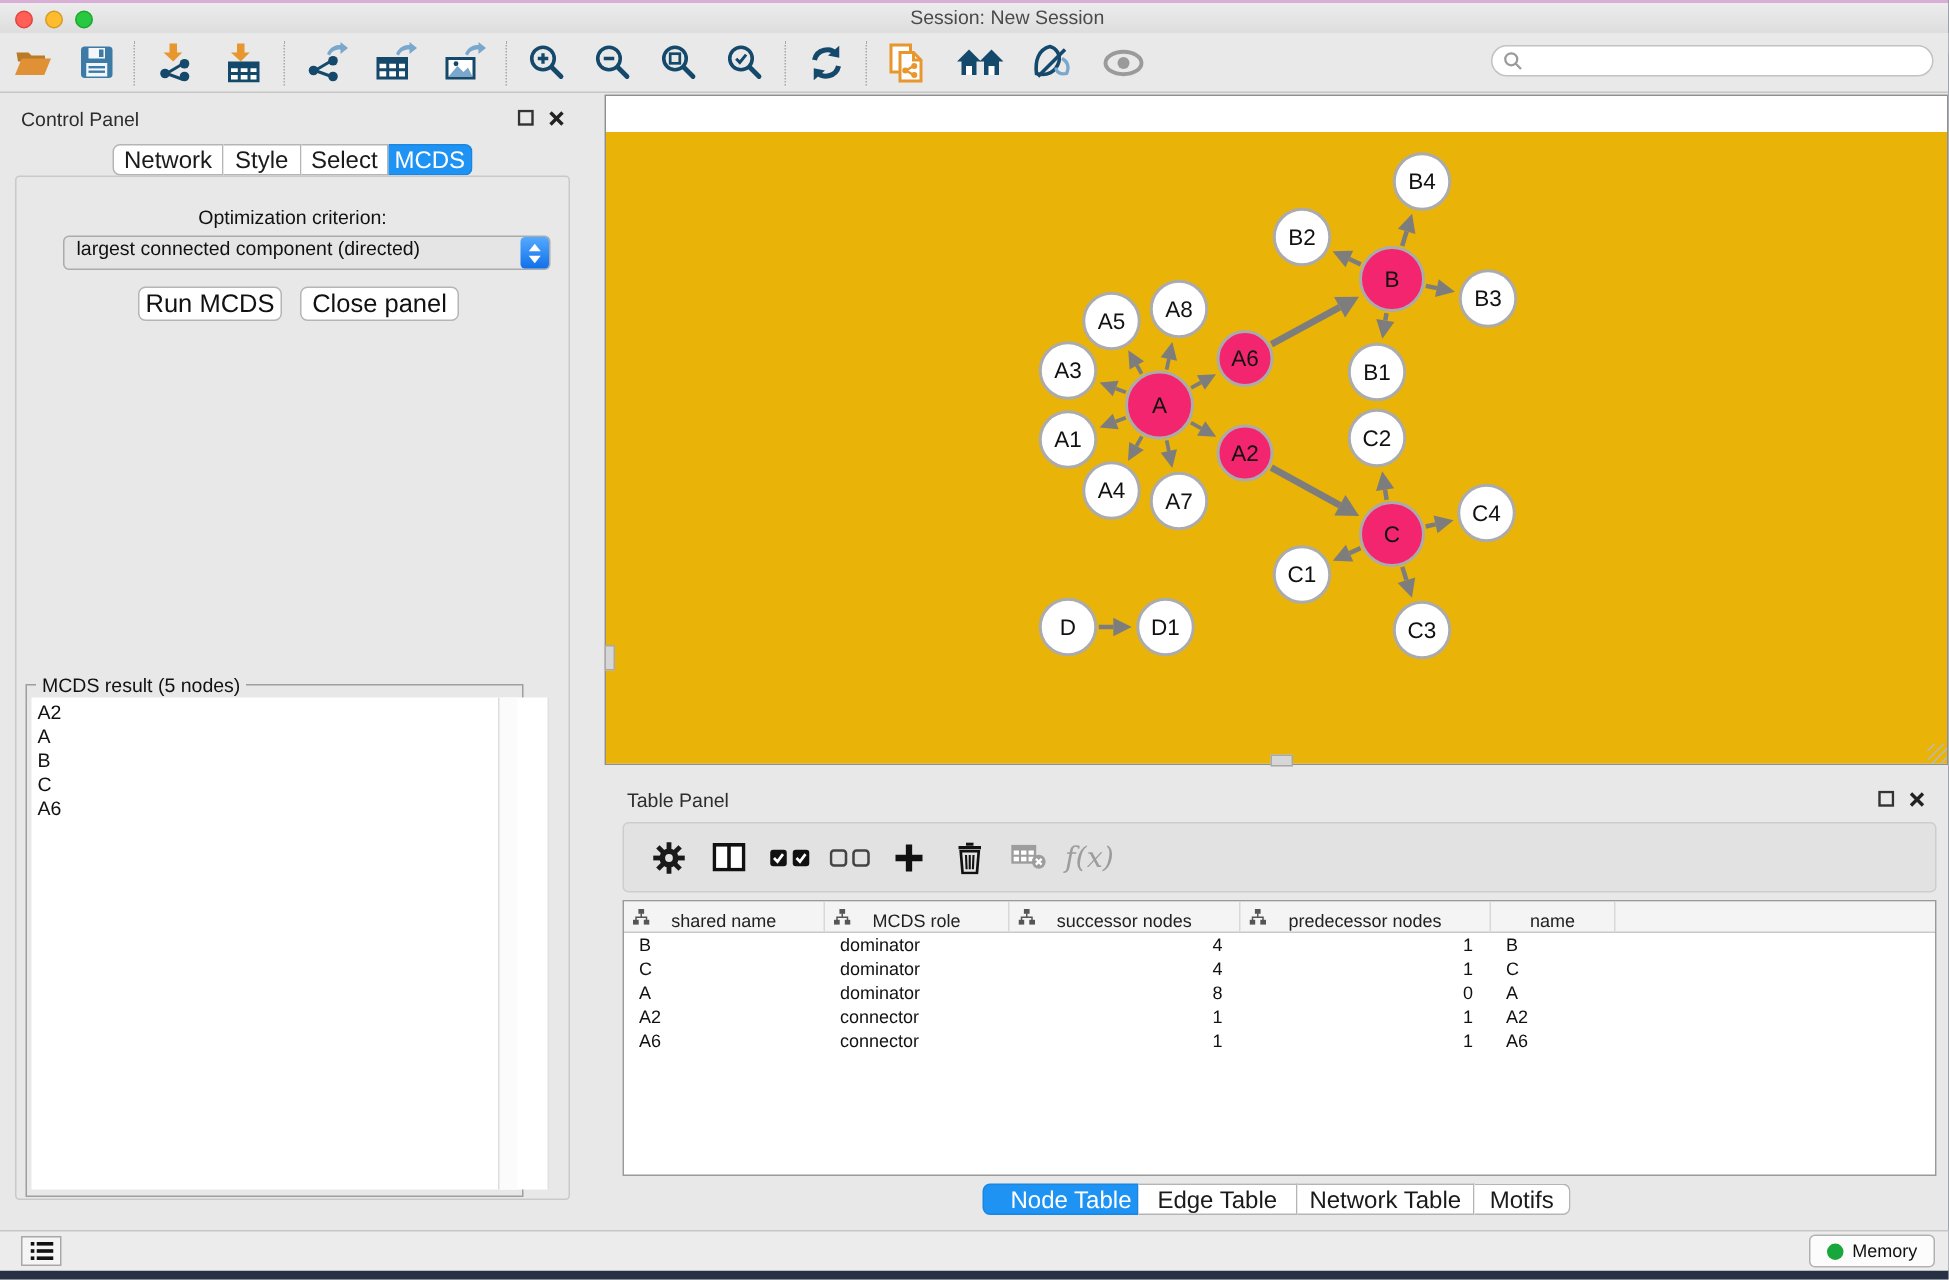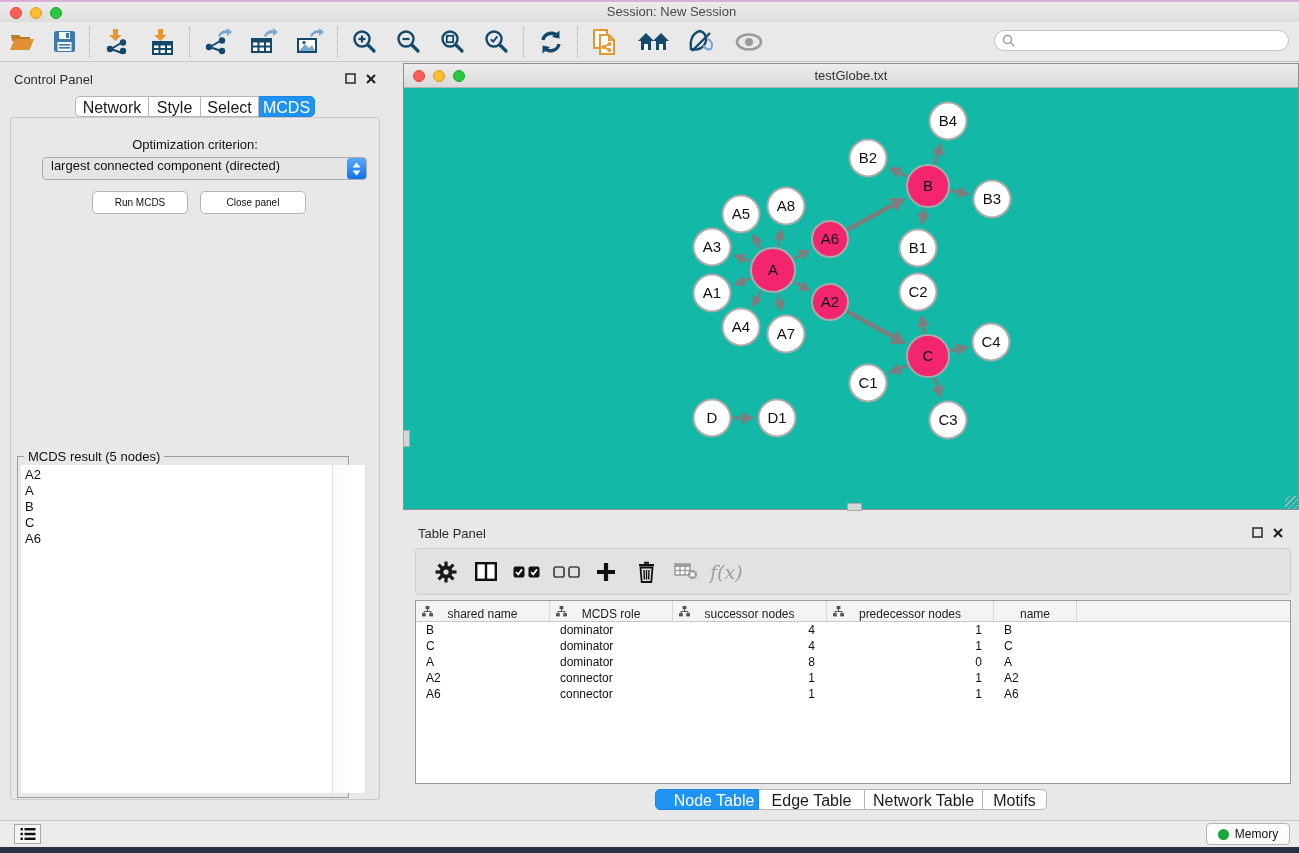--- a/index.html
+++ b/index.html
@@ -41,34 +41,34 @@
   .seg .tab.selected{background:#1e93f4;border-color:#1a86e0;color:#fff;}
   #cp-box{position:absolute;left:10px;top:55px;width:370px;height:683px;
     border:1px solid #c9c9c9;border-radius:3px;background:#e8e8e8;box-sizing:border-box;}
   #opt-label{position:absolute;left:0;top:75px;width:390px;text-align:center;font-size:13px;color:#111;}
   #opt-select{position:absolute;left:42px;top:95px;width:325px;height:23px;background:#e5e5e5;
     border:1px solid #ababab;border-radius:4px;box-sizing:border-box;display:flex;align-items:flex-start;cursor:pointer;}
   #opt-select .sel-text{flex:1;font-size:13px;color:#111;padding-left:8px;white-space:nowrap;overflow:hidden;}
   #opt-select .stepper{width:19px;height:21px;margin-right:0px;border-radius:3px;
     background:linear-gradient(#55aaff,#1070e8);display:flex;flex-direction:column;align-items:center;justify-content:center;gap:2px;}
   .cp-btn{position:absolute;top:129px;height:23px;background:#fff;border:1px solid #b5b5b5;border-radius:5px;
-    font-size:10px;color:#111;display:flex;align-items:center;justify-content:center;cursor:pointer;box-sizing:border-box;}
+    font-size:17px;color:#111;display:flex;align-items:center;justify-content:center;cursor:pointer;box-sizing:border-box;}
   #result-group{position:absolute;left:17px;top:394px;width:332px;height:342px;border:1px solid #9e9e9e;box-sizing:border-box;}
   #result-title{position:absolute;left:6px;top:-8px;background:#e8e8e8;padding:0 4px;font-size:13px;color:#111;}
   #result-list{position:absolute;left:3px;top:8px;width:345px;height:328px;background:#fff;border-right:1px solid #e0e0e0;
     font-size:13px;color:#111;padding:2px 0 0 4px;box-sizing:border-box;overflow:hidden;}
   #result-scroll{position:absolute;right:3px;top:8px;width:13px;height:328px;background:#fbfbfb;border-left:1px solid #ddd;box-sizing:border-box;}
   .result-item{line-height:16px;}
   
   #net-window{left:403px;top:63px;width:896px;height:447px;background:#fff;
     border:1px solid #8f8f8f;box-sizing:border-box;}
   #net-titlebar{position:absolute;left:0;top:0;width:100%;height:24px;
     background:linear-gradient(#ededed,#dadada);border-bottom:1px solid #b2b2b2;box-sizing:border-box;}
   #net-title{width:100%;text-align:center;font-size:13px;color:#333;line-height:23px;}
-  #net-canvas{position:absolute;left:0;top:24px;width:894px;height:421px;background:#14b8a6;overflow:hidden;}
+  #net-canvas{position:absolute;left:0;top:24px;width:894px;height:421px;background:#eab308;overflow:hidden;}
   #left-thumb{position:absolute;left:-1px;top:366px;width:7px;height:17px;background:#d6d6d6;border:1px solid #a9a9a9;box-sizing:border-box;}
   #bottom-thumb{position:absolute;left:443px;bottom:-2px;width:15px;height:8px;background:#d6d6d6;border:1px solid #a9a9a9;box-sizing:border-box;}
   #resize-corner{position:absolute;right:0;bottom:0;width:13px;height:13px;
     background:repeating-linear-gradient(135deg,transparent 0 3px,#b9b9b9 3px 4px);}
   
   #table-panel{left:403px;top:518px;width:896px;height:302px;}
   #tp-toolbar{position:absolute;left:12px;top:30px;width:876px;height:47px;background:#e2e2e2;
     border:1px solid #cdcdcd;border-radius:4px;box-sizing:border-box;display:flex;align-items:center;padding-left:12px;gap:4px;}
   .tp-btn{width:36px;height:36px;display:flex;align-items:center;justify-content:center;cursor:pointer;}
   #fx-label{font-size:19px;font-family:"DejaVu Serif",serif;font-style:italic;color:#9d9d9d;margin-left:2px;}
@@ -299,28 +299,20 @@
         <div class="result-item">A</div>
         <div class="result-item">B</div>
         <div class="result-item">C</div>
         <div class="result-item">A6</div>
       </div>
     <div id="result-scroll"></div>
   </div>
 </div>
 
 <div id="net-window" class="abs">
-  <div id="net-titlebar">
-    <div class="lights" style="left:9px;top:6px;">
-      <div class="light red"></div>
-      <div class="light yellow"></div>
-      <div class="light green"></div>
-    </div>
-    <div id="net-title">testGlobe.txt</div>
-  </div>
   <div id="net-canvas">
     <svg id="graph-svg" width="894" height="421" viewBox="0 0 894 421">
         <line x1="357.092665479436" y1="161.16216458901297" x2="353.8687239041323" y2="155.52026683223164" stroke="#7d7d7d" stroke-width="2.5"></line>
         <polygon points="348.16312611302874,145.53547069780035 358.68747334292306,152.76669572435122 349.04997446534156,158.27383794011206" fill="#7d7d7d"></polygon>
         <line x1="373.7774381829625" y1="158.48030433003072" x2="375.23196257413645" y2="151.31956886578982" stroke="#7d7d7d" stroke-width="2.5"></line>
         <polygon points="377.52115170347264,140.0497146905962 380.67089219781684,152.4243514455999 369.79303295045605,150.21478628597973" fill="#7d7d7d"></polygon>
         <line x1="346.543265126549" y1="173.53270652312503" x2="339.81370773738894" y2="170.99533242557288" stroke="#7d7d7d" stroke-width="2.5"></line>
         <polygon points="329.05318894386033,166.93808763457028 341.7717693539163,165.80221248608734 337.8556461208616,176.18845236505842" fill="#7d7d7d"></polygon>
         <line x1="346.543265126549" y1="190.46729347687497" x2="339.81370773738894" y2="193.00466757442712" stroke="#7d7d7d" stroke-width="2.5"></line>
         <polygon points="329.05318894386033,197.06191236542972 337.8556461208616,187.81154763494158 341.7717693539163,198.19778751391266" fill="#7d7d7d"></polygon>

